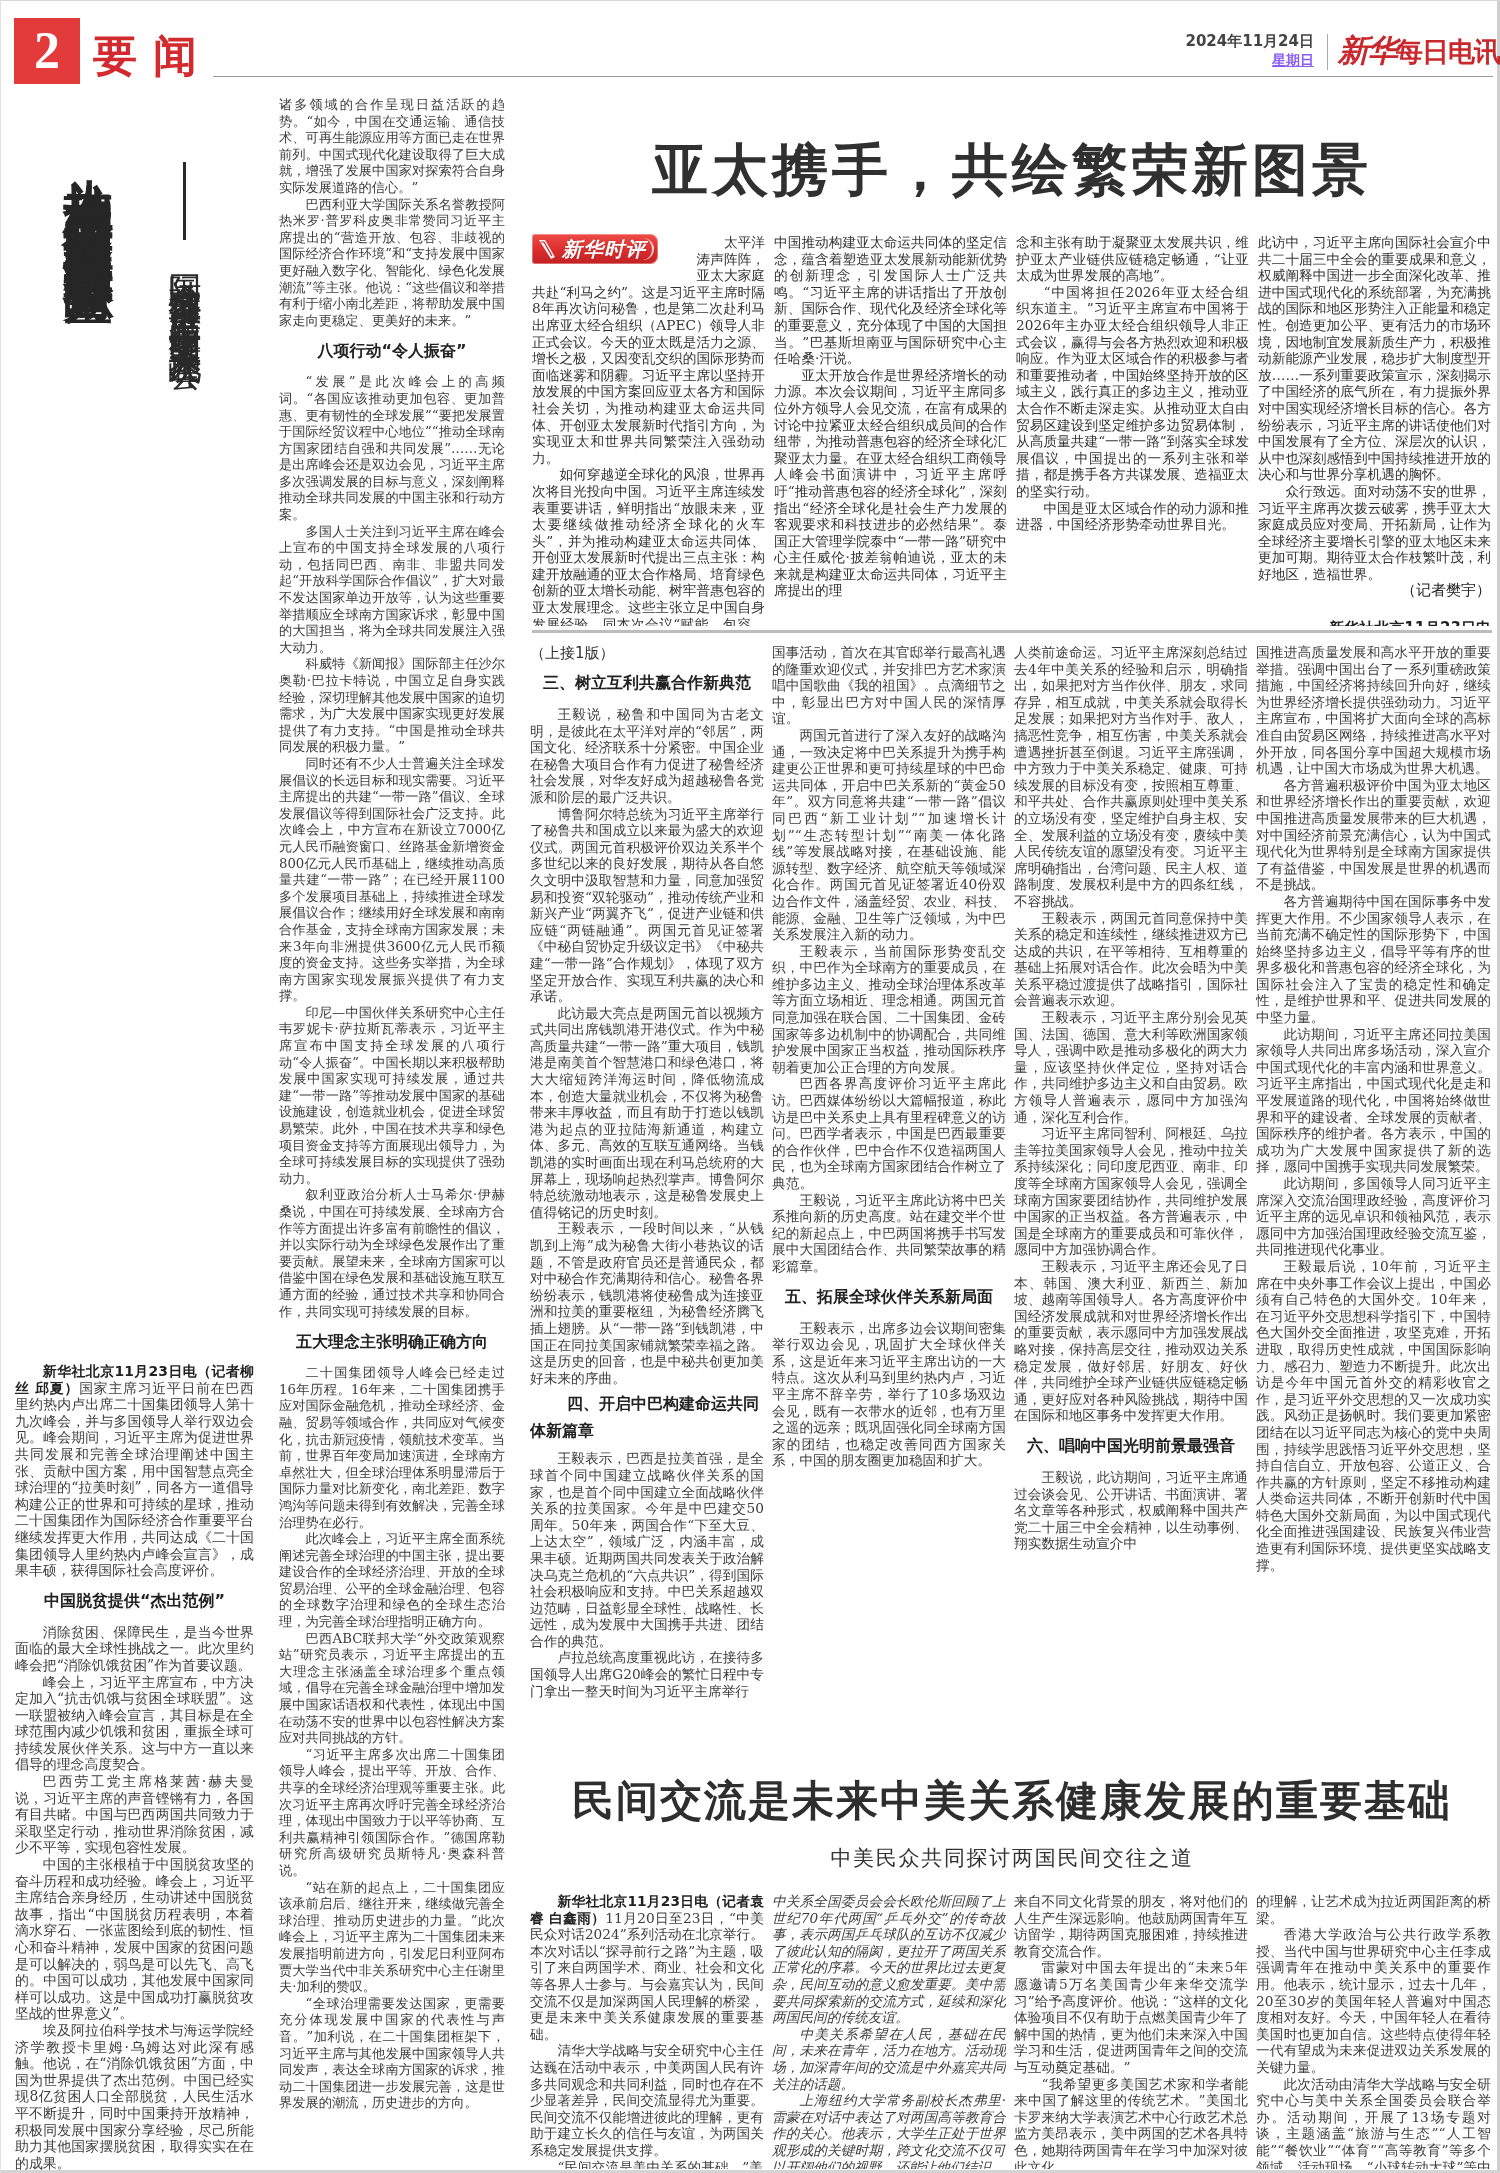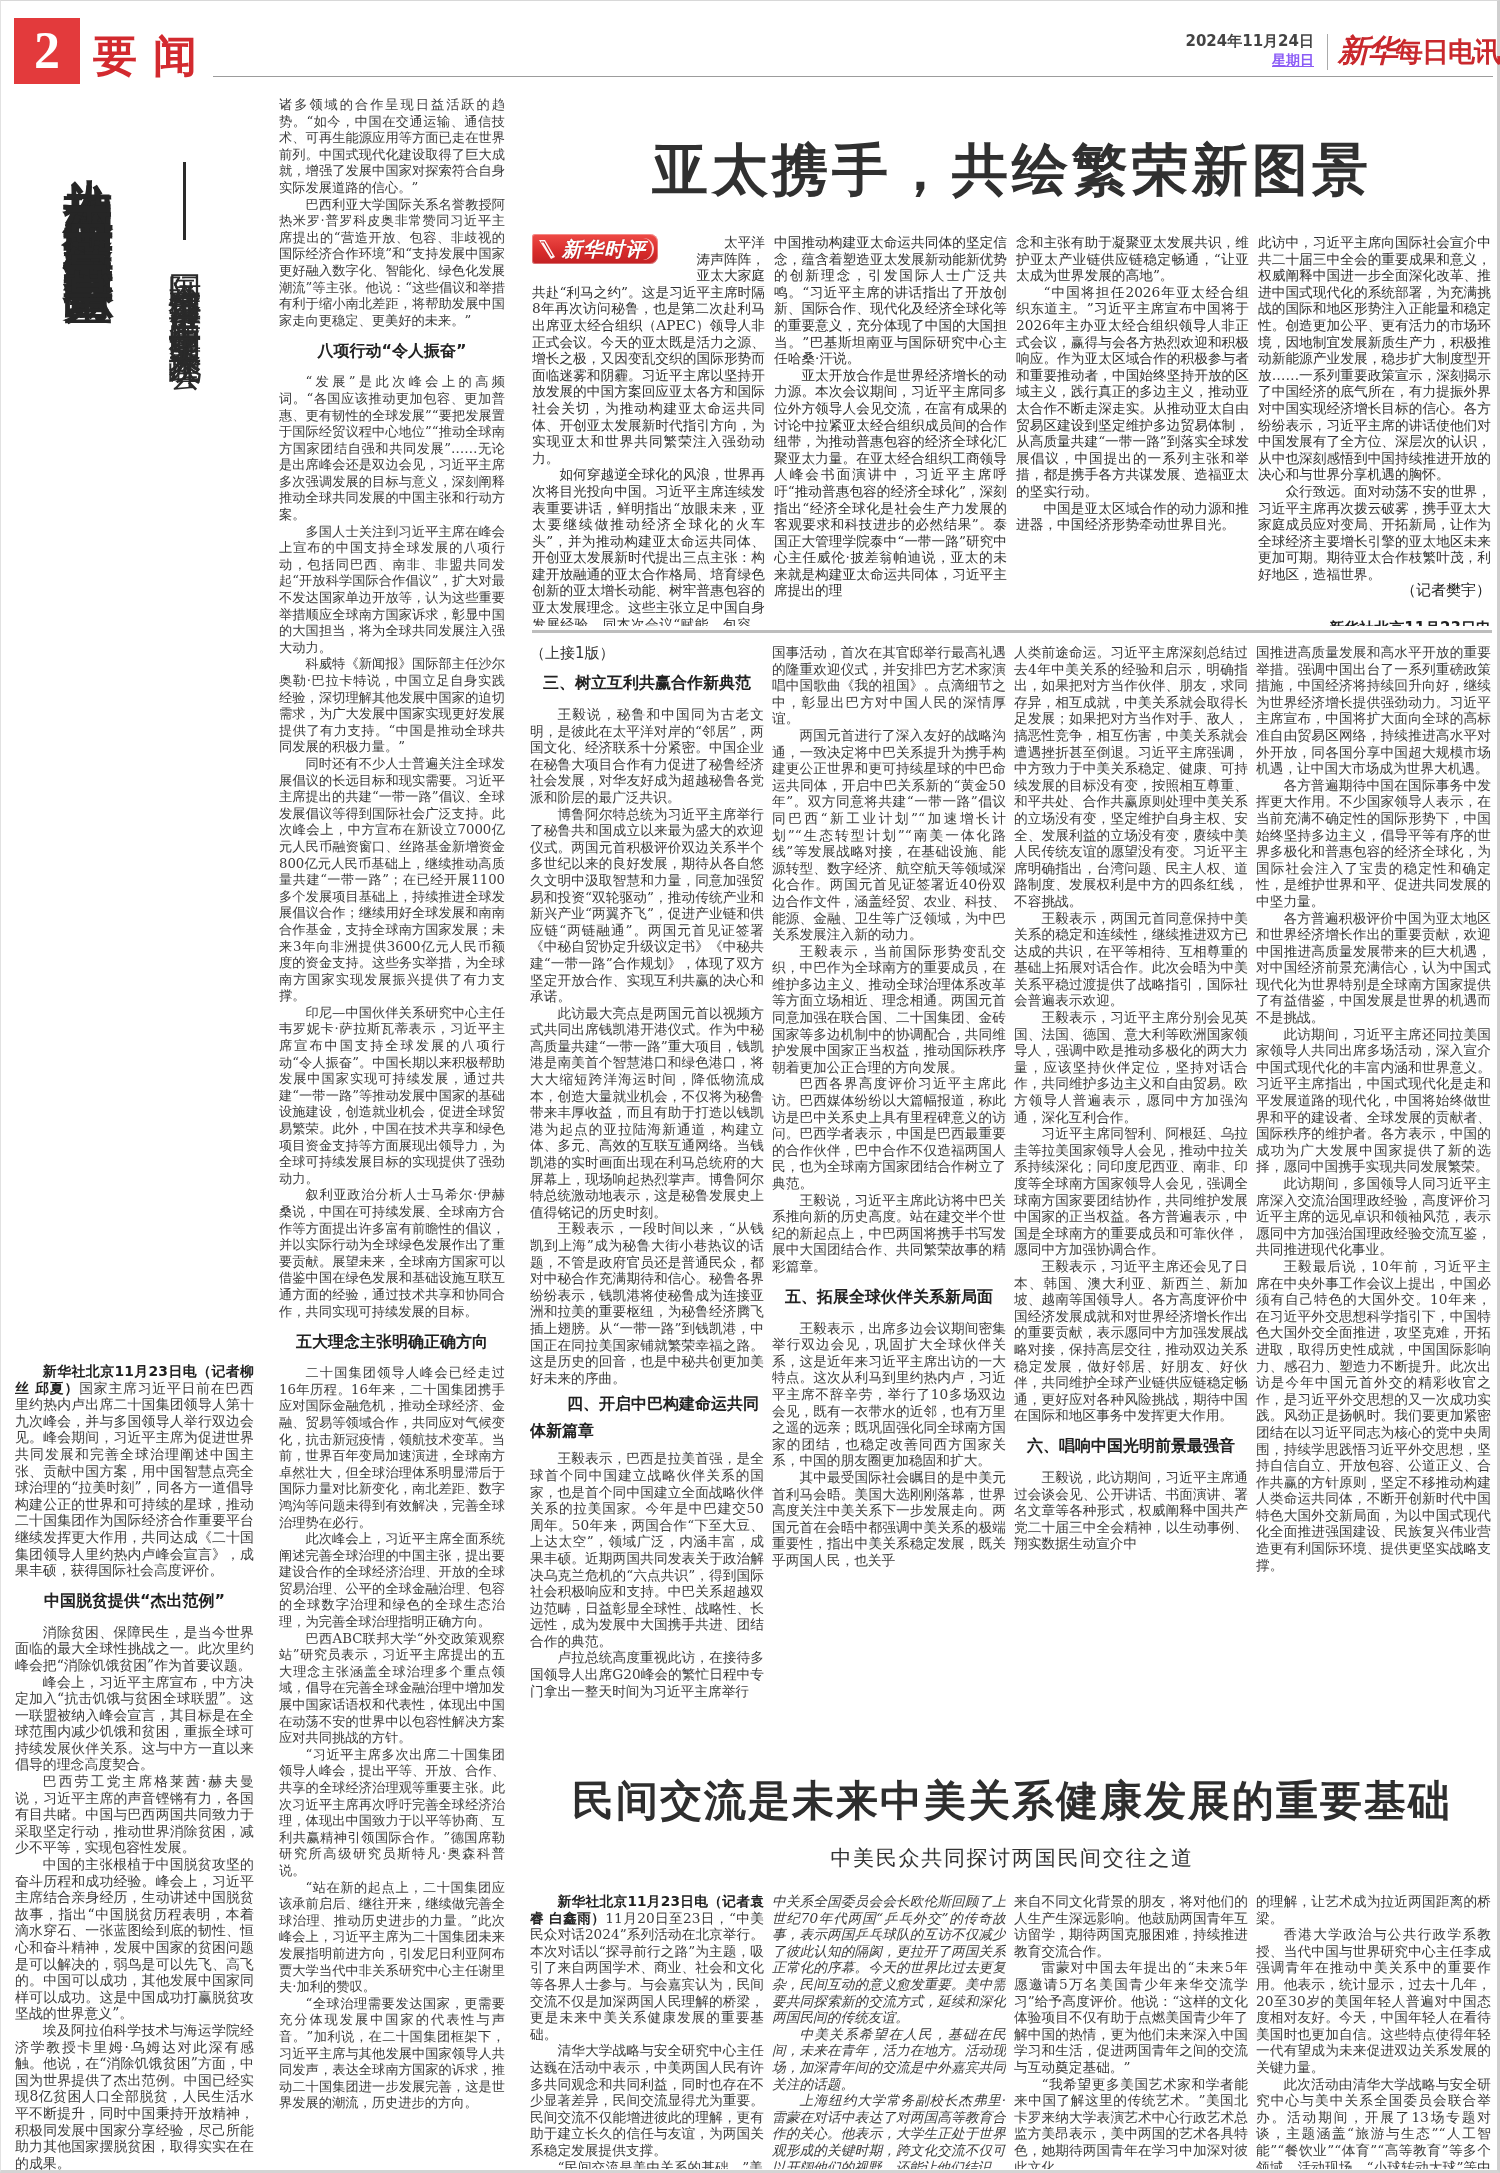--- a/index.html
+++ b/index.html
@@ -161,37 +161,36 @@
     </div>
   <div class="col f-m" style="left:771px;top:643px;width:234px;height:1104px;">
 
   <p class="t-cont"><span class="lead"></span><span>国事活动，首次在其官邸举行最高礼遇的隆重欢迎仪式，并安排巴方艺术家演唱中国歌曲《我的祖国》。点滴细节之中，彰显出巴方对中国人民的深情厚谊。</span></p>
       <p class="t-p"><span class="lead"></span><span>两国元首进行了深入友好的战略沟通，一致决定将中巴关系提升为携手构建更公正世界和更可持续星球的中巴命运共同体，开启中巴关系新的“黄金50年”。双方同意将共建“一带一路”倡议同巴西“新工业计划”“加速增长计划”“生态转型计划”“南美一体化路线”等发展战略对接，在基础设施、能源转型、数字经济、航空航天等领域深化合作。两国元首见证签署近40份双边合作文件，涵盖经贸、农业、科技、能源、金融、卫生等广泛领域，为中巴关系发展注入新的动力。</span></p>
       <p class="t-p"><span class="lead"></span><span>王毅表示，当前国际形势变乱交织，中巴作为全球南方的重要成员，在维护多边主义、推动全球治理体系改革等方面立场相近、理念相通。两国元首同意加强在联合国、二十国集团、金砖国家等多边机制中的协调配合，共同维护发展中国家正当权益，推动国际秩序朝着更加公正合理的方向发展。</span></p>
       <p class="t-p"><span class="lead"></span><span>巴西各界高度评价习近平主席此访。巴西媒体纷纷以大篇幅报道，称此访是巴中关系史上具有里程碑意义的访问。巴西学者表示，中国是巴西最重要的合作伙伴，巴中合作不仅造福两国人民，也为全球南方国家团结合作树立了典范。</span></p>
       <p class="t-p"><span class="lead"></span><span>王毅说，习近平主席此访将中巴关系推向新的历史高度。站在建交半个世纪的新起点上，中巴两国将携手书写发展中大国团结合作、共同繁荣故事的精彩篇章。</span></p>
       <p class="t-h"><span class="lead"></span><span>五、拓展全球伙伴关系新局面</span></p>
       <p class="t-p"><span class="lead"></span><span>王毅表示，出席多边会议期间密集举行双边会见，巩固扩大全球伙伴关系，这是近年来习近平主席出访的一大特点。这次从利马到里约热内卢，习近平主席不辞辛劳，举行了10多场双边会见，既有一衣带水的近邻，也有万里之遥的远亲；既巩固强化同全球南方国家的团结，也稳定改善同西方国家关系，中国的朋友圈更加稳固和扩大。</span></p>
-      <p class="t-p"><span class="lead"></span><span>其中最受国际社会瞩目的是中美元首利马会晤。美国大选刚刚落幕，世界高度关注中美关系下一步发展走向。两国元首在会晤中都强调中美关系的极端重要性，指出中美关系稳定发展，既关乎两国人民，也关乎</span></p>
     </div>
   <div class="col f-m" style="left:1013px;top:643px;width:234px;height:1104px;">
 
   <p class="t-cont"><span class="lead"></span><span>人类前途命运。习近平主席深刻总结过去4年中美关系的经验和启示，明确指出，如果把对方当作伙伴、朋友，求同存异，相互成就，中美关系就会取得长足发展；如果把对方当作对手、敌人，搞恶性竞争，相互伤害，中美关系就会遭遇挫折甚至倒退。习近平主席强调，中方致力于中美关系稳定、健康、可持续发展的目标没有变，按照相互尊重、和平共处、合作共赢原则处理中美关系的立场没有变，坚定维护自身主权、安全、发展利益的立场没有变，赓续中美人民传统友谊的愿望没有变。习近平主席明确指出，台湾问题、民主人权、道路制度、发展权利是中方的四条红线，不容挑战。</span></p>
       <p class="t-p"><span class="lead"></span><span>王毅表示，两国元首同意保持中美关系的稳定和连续性，继续推进双方已达成的共识，在平等相待、互相尊重的基础上拓展对话合作。此次会晤为中美关系平稳过渡提供了战略指引，国际社会普遍表示欢迎。</span></p>
       <p class="t-p"><span class="lead"></span><span>王毅表示，习近平主席分别会见英国、法国、德国、意大利等欧洲国家领导人，强调中欧是推动多极化的两大力量，应该坚持伙伴定位，坚持对话合作，共同维护多边主义和自由贸易。欧方领导人普遍表示，愿同中方加强沟通，深化互利合作。</span></p>
       <p class="t-p"><span class="lead"></span><span>习近平主席同智利、阿根廷、乌拉圭等拉美国家领导人会见，推动中拉关系持续深化；同印度尼西亚、南非、印度等全球南方国家领导人会见，强调全球南方国家要团结协作，共同维护发展中国家的正当权益。各方普遍表示，中国是全球南方的重要成员和可靠伙伴，愿同中方加强协调合作。</span></p>
       <p class="t-p"><span class="lead"></span><span>王毅表示，习近平主席还会见了日本、韩国、澳大利亚、新西兰、新加坡、越南等国领导人。各方高度评价中国经济发展成就和对世界经济增长作出的重要贡献，表示愿同中方加强发展战略对接，保持高层交往，推动双边关系稳定发展，做好邻居、好朋友、好伙伴，共同维护全球产业链供应链稳定畅通，更好应对各种风险挑战，期待中国在国际和地区事务中发挥更大作用。</span></p>
       <p class="t-h"><span class="lead"></span><span>六、唱响中国光明前景最强音</span></p>
       <p class="t-p"><span class="lead"></span><span>王毅说，此访期间，习近平主席通过会谈会见、公开讲话、书面演讲、署名文章等各种形式，权威阐释中国共产党二十届三中全会精神，以生动事例、翔实数据生动宣介中</span></p>
     </div>
   <div class="col f-m" style="left:1255px;top:643px;width:235px;height:1104px;">
 
   <p class="t-cont"><span class="lead"></span><span>国推进高质量发展和高水平开放的重要举措。强调中国出台了一系列重磅政策措施，中国经济将持续回升向好，继续为世界经济增长提供强劲动力。习近平主席宣布，中国将扩大面向全球的高标准自由贸易区网络，持续推进高水平对外开放，同各国分享中国超大规模市场机遇，让中国大市场成为世界大机遇。</span></p>
+      <p class="t-p"><span class="lead"></span><span>各方普遍积极评价中国为亚太地区和世界经济增长作出的重要贡献，欢迎中国推进高质量发展带来的巨大机遇，对中国经济前景充满信心，认为中国式现代化为世界特别是全球南方国家提供了有益借鉴，中国发展是世界的机遇而不是挑战。</span></p>
       <p class="t-p"><span class="lead"></span><span>各方普遍期待中国在国际事务中发挥更大作用。不少国家领导人表示，在当前充满不确定性的国际形势下，中国始终坚持多边主义，倡导平等有序的世界多极化和普惠包容的经济全球化，为国际社会注入了宝贵的稳定性和确定性，是维护世界和平、促进共同发展的中坚力量。</span></p>
-      <p class="t-p"><span class="lead"></span><span>各方普遍积极评价中国为亚太地区和世界经济增长作出的重要贡献，欢迎中国推进高质量发展带来的巨大机遇，对中国经济前景充满信心，认为中国式现代化为世界特别是全球南方国家提供了有益借鉴，中国发展是世界的机遇而不是挑战。</span></p>
       <p class="t-p"><span class="lead"></span><span>此访期间，习近平主席还同拉美国家领导人共同出席多场活动，深入宣介中国式现代化的丰富内涵和世界意义。习近平主席指出，中国式现代化是走和平发展道路的现代化，中国将始终做世界和平的建设者、全球发展的贡献者、国际秩序的维护者。各方表示，中国的成功为广大发展中国家提供了新的选择，愿同中国携手实现共同发展繁荣。</span></p>
       <p class="t-p"><span class="lead"></span><span>此访期间，多国领导人同习近平主席深入交流治国理政经验，高度评价习近平主席的远见卓识和领袖风范，表示愿同中方加强治国理政经验交流互鉴，共同推进现代化事业。</span></p>
       <p class="t-p"><span class="lead"></span><span>王毅最后说，10年前，习近平主席在中央外事工作会议上提出，中国必须有自己特色的大国外交。10年来，在习近平外交思想科学指引下，中国特色大国外交全面推进，攻坚克难，开拓进取，取得历史性成就，中国国际影响力、感召力、塑造力不断提升。此次出访是今年中国元首外交的精彩收官之作，是习近平外交思想的又一次成功实践。风劲正是扬帆时。我们要更加紧密团结在以习近平同志为核心的党中央周围，持续学思践悟习近平外交思想，坚持自信自立、开放包容、公道正义、合作共赢的方针原则，坚定不移推动构建人类命运共同体，不断开创新时代中国特色大国外交新局面，为以中国式现代化全面推进强国建设、民族复兴伟业营造更有利国际环境、提供更坚实战略支撑。</span></p>
     </div>
 
   <div class="abs bottom-head">民间交流是未来中美关系健康发展的重要基础</div>
   <div class="abs bottom-sub">中美民众共同探讨两国民间交往之道</div>
 
   <div class="col f-m" style="left:529px;top:1892px;width:234px;height:276px;">
 

